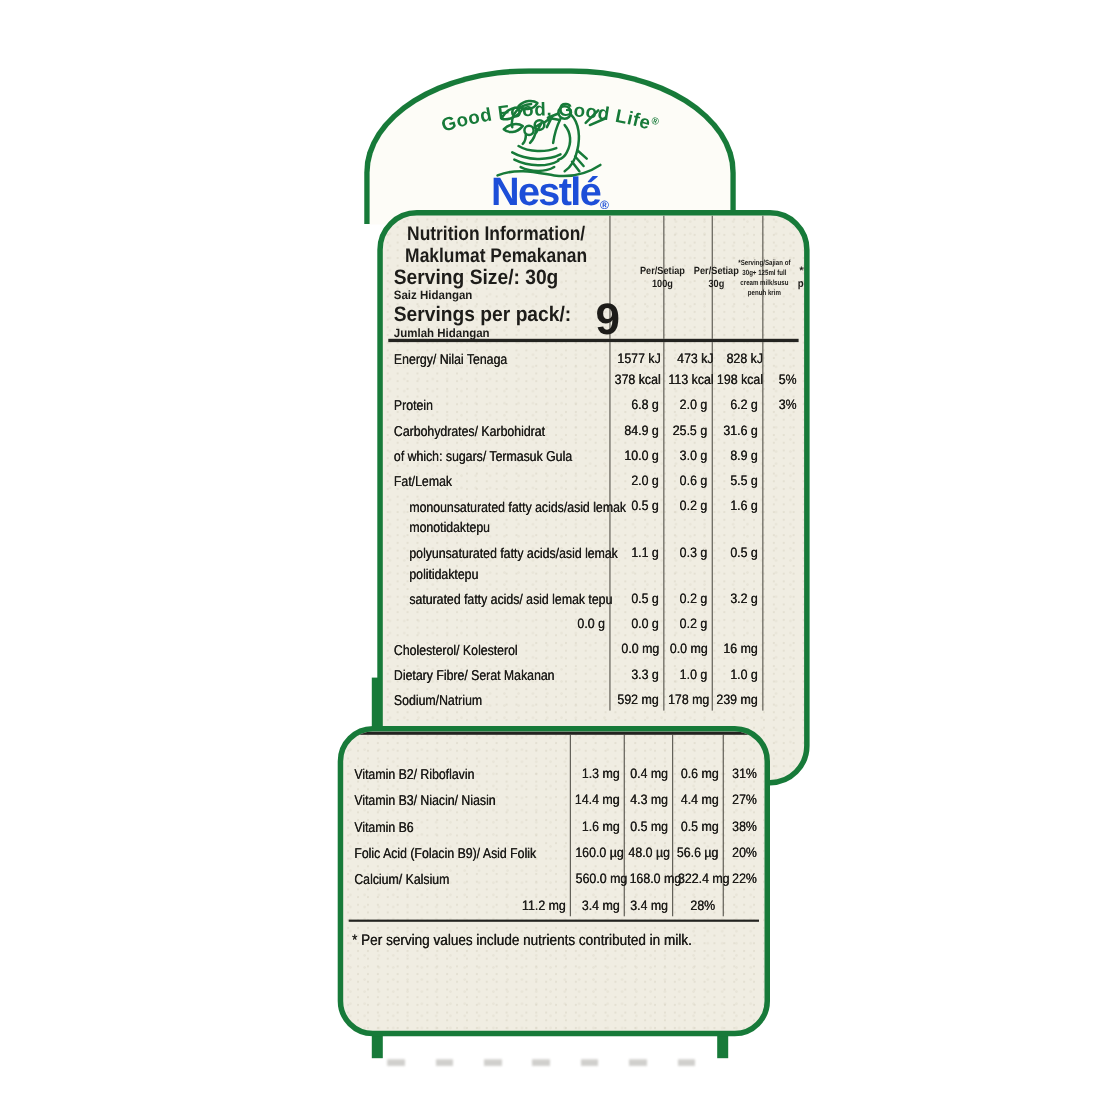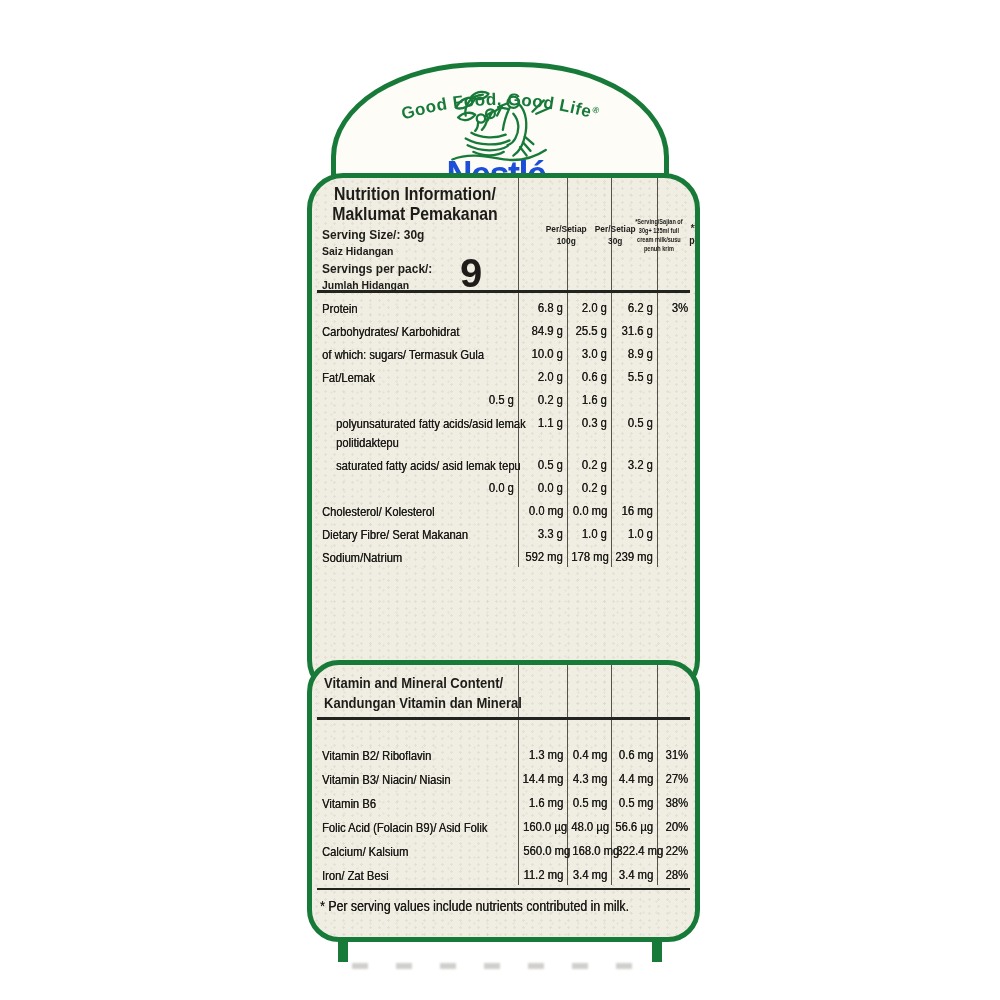--- a/index.html
+++ b/index.html
@@ -26,21 +26,21 @@
   .leg.lr{left:652px;top:928px;height:34px;}
   .remnant{position:absolute;left:352px;top:963px;width:296px;height:6px;opacity:.35;filter:blur(1.2px);
            background:repeating-linear-gradient(90deg,#7a786f 0 16px,transparent 16px 44px);z-index:0;}
 
   
   .panel{position:absolute;left:307px;width:393px;box-sizing:border-box;border:5px solid #177a39;
          background-color:#f0ede2;
          background-image:radial-gradient(circle,rgba(205,199,180,.35) 0 1px,transparent 1.4px),
                           radial-gradient(circle,rgba(214,209,192,.3) 0 1px,transparent 1.4px);
          background-size:9px 7px,13px 11px;overflow:hidden;z-index:2;}
-  .p1{top:173px;height:523px;border-radius:36px;}
+  .p1{top:191px;height:523px;border-radius:36px;margin-left:36px;}
   .p2{top:660px;height:282px;border-radius:32px;}
 
   
   .collines{background-image:
       linear-gradient(rgba(45,43,36,.8),rgba(45,43,36,.8)),
       linear-gradient(rgba(45,43,36,.8),rgba(45,43,36,.8)),
       linear-gradient(rgba(45,43,36,.8),rgba(45,43,36,.8)),
       linear-gradient(rgba(45,43,36,.8),rgba(45,43,36,.8));
       background-size:1px 100%,1px 100%,1px 100%,1px 100%;
       background-position:206px 0,255px 0,299px 0,345px 0;
@@ -48,25 +48,25 @@
 
   .hgrid,.hgrid2,.nrow{display:grid;grid-template-columns:206px 49px 44px 46px 1fr;}
   .hgrid{height:112px;}
   .hgrid2{height:52px;}
   .cell{min-width:0;}
 
   
   .hleft{padding:6px 0 0 0;}
   .t1{font-size:18px;font-weight:700;line-height:20px;text-align:center;white-space:pre;}
   .t1 .ctext{display:inline-block;transform:scaleX(.88);transform-origin:50% 50%;}
-  .t2{font-size:13px;font-weight:700;line-height:20px;white-space:pre;padding-left:10px;margin-top:1px;}
+  .t2{font-size:19px;font-weight:700;line-height:20px;white-space:pre;padding-left:10px;margin-top:1px;}
   .t2 .ctext{display:inline-block;transform:scaleX(.92);transform-origin:0 50%;}
   .t3{font-size:11px;font-weight:700;line-height:12px;white-space:pre;padding-left:10px;}
   .t3 .ctext{display:inline-block;transform:scaleX(.95);transform-origin:0 50%;}
-  .spp{display:flex;align-items:flex-end;gap:10px;}
+  .spp{display:flex;align-items:flex-end;}
   .big9{font-size:40px;font-weight:700;line-height:36px;margin-left:8px;margin-top:-2px;}
 
   
   .hcol{display:flex;align-items:center;justify-content:center;text-align:center;font-weight:700;padding-left:48px;}
   .hcol .ctext{display:inline-block;white-space:pre;text-align:center;transform:scaleX(.88);transform-origin:50% 50%;}
   .c1h,.c2h{font-size:9.5px;line-height:12px;}
   .c3h{font-size:6.8px;line-height:9px;}
   .c3h .ctext{transform:scaleX(.82);}
   .c4h{font-size:10px;line-height:12px;}
 
@@ -167,20 +167,31 @@
 penuh krim</span>
         </div>
       <div class="cell hcol c4h">
           <span class="ctext">**RENI
 per 30g</span>
         </div>
     </div>
     <div class="rule"></div>
     <div class="tbody collines">
         <div class="nrow">
+          <div class="cell lbl"><span class="ctext">Energy/ Nilai Tenaga</span></div>
+          <div class="cell v c1"><span class="ctext">1577 kJ
+378 kcal</span></div>
+          <div class="cell v c2"><span class="ctext">473 kJ
+113 kcal</span></div>
+          <div class="cell v c3"><span class="ctext">828 kJ
+198 kcal</span></div>
+          <div class="cell v c4"><span class="ctext">
+5%</span></div>
+        </div>
+        <div class="nrow">
           <div class="cell lbl"><span class="ctext">Protein</span></div>
           <div class="cell v c1"><span class="ctext">6.8 g</span></div>
           <div class="cell v c2"><span class="ctext">2.0 g</span></div>
           <div class="cell v c3"><span class="ctext">6.2 g</span></div>
           <div class="cell v c4"><span class="ctext">3%</span></div>
         </div>
         <div class="nrow">
           <div class="cell lbl"><span class="ctext">Carbohydrates/ Karbohidrat</span></div>
           <div class="cell v c1"><span class="ctext">84.9 g</span></div>
           <div class="cell v c2"><span class="ctext">25.5 g</span></div>
@@ -195,20 +206,22 @@
           <div class="cell v c4"><span class="ctext"></span></div>
         </div>
         <div class="nrow">
           <div class="cell lbl"><span class="ctext">Fat/Lemak</span></div>
           <div class="cell v c1"><span class="ctext">2.0 g</span></div>
           <div class="cell v c2"><span class="ctext">0.6 g</span></div>
           <div class="cell v c3"><span class="ctext">5.5 g</span></div>
           <div class="cell v c4"><span class="ctext"></span></div>
         </div>
         <div class="nrow indent">
+          <div class="cell lbl"><span class="ctext">monounsaturated fatty acids/asid lemak
+monotidaktepu</span></div>
           <div class="cell v c1"><span class="ctext">0.5 g</span></div>
           <div class="cell v c2"><span class="ctext">0.2 g</span></div>
           <div class="cell v c3"><span class="ctext">1.6 g</span></div>
           <div class="cell v c4"><span class="ctext"></span></div>
         </div>
         <div class="nrow indent">
           <div class="cell lbl"><span class="ctext">polyunsaturated fatty acids/asid lemak
 politidaktepu</span></div>
           <div class="cell v c1"><span class="ctext">1.1 g</span></div>
           <div class="cell v c2"><span class="ctext">0.3 g</span></div>
@@ -246,30 +259,20 @@
           <div class="cell lbl"><span class="ctext">Sodium/Natrium</span></div>
           <div class="cell v c1"><span class="ctext">592 mg</span></div>
           <div class="cell v c2"><span class="ctext">178 mg</span></div>
           <div class="cell v c3"><span class="ctext">239 mg</span></div>
           <div class="cell v c4"><span class="ctext"></span></div>
         </div>
       </div>
   </section>
 
   <section class="panel p2">
-    <div class="hgrid2 collines">
-      <div class="cell hleft2">
-        <div class="p2title"><span>Vitamin and Mineral Content/</span></div>
-        <div class="p2title"><span>Kandungan Vitamin dan Mineral</span></div>
-      </div>
-      <div class="cell"></div>
-      <div class="cell"></div>
-      <div class="cell"></div>
-      <div class="cell"></div>
-    </div>
     <div class="rule"></div>
     <div class="tbody t2body collines">
         <div class="nrow">
           <div class="cell lbl"><span class="ctext">Vitamin B2/ Riboflavin</span></div>
           <div class="cell v c1"><span class="ctext">1.3 mg</span></div>
           <div class="cell v c2"><span class="ctext">0.4 mg</span></div>
           <div class="cell v c3"><span class="ctext">0.6 mg</span></div>
           <div class="cell v c4"><span class="ctext">31%</span></div>
         </div>
         <div class="nrow">
@@ -294,21 +297,20 @@
           <div class="cell v c4"><span class="ctext">20%</span></div>
         </div>
         <div class="nrow">
           <div class="cell lbl"><span class="ctext">Calcium/ Kalsium</span></div>
           <div class="cell v c1"><span class="ctext">560.0 mg</span></div>
           <div class="cell v c2"><span class="ctext">168.0 mg</span></div>
           <div class="cell v c3"><span class="ctext">322.4 mg</span></div>
           <div class="cell v c4"><span class="ctext">22%</span></div>
         </div>
         <div class="nrow">
-          <div class="cell lbl"><span class="ctext">Iron/ Zat Besi</span></div>
           <div class="cell v c1"><span class="ctext">11.2 mg</span></div>
           <div class="cell v c2"><span class="ctext">3.4 mg</span></div>
           <div class="cell v c3"><span class="ctext">3.4 mg</span></div>
           <div class="cell v c4"><span class="ctext">28%</span></div>
         </div>
       </div>
     <div class="rule rl2"></div>
     <div class="footnote"><span class="ctext">* Per serving values include nutrients contributed in milk.</span></div>
   </section>
 

